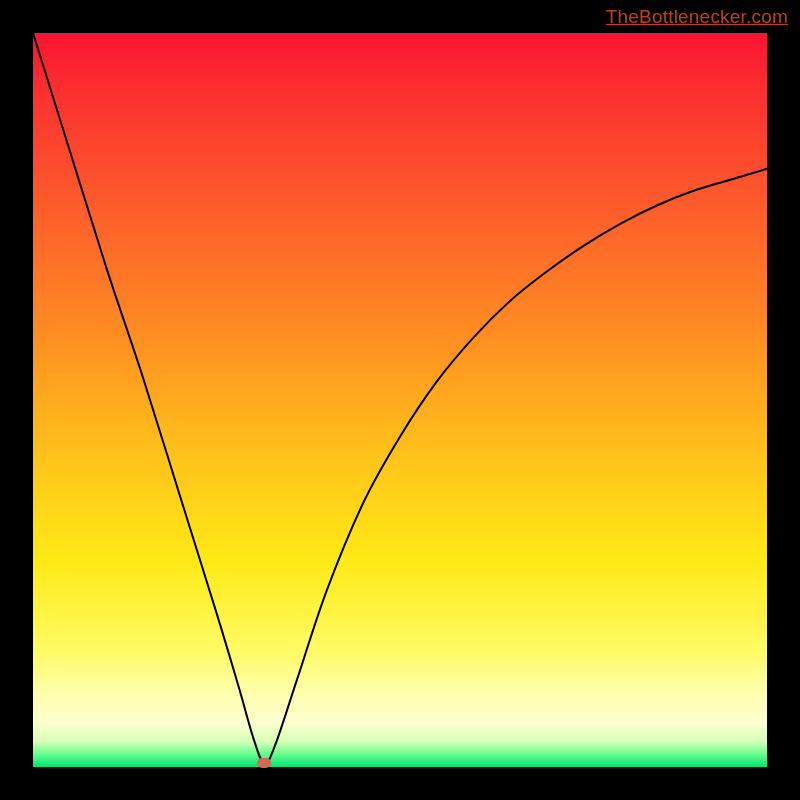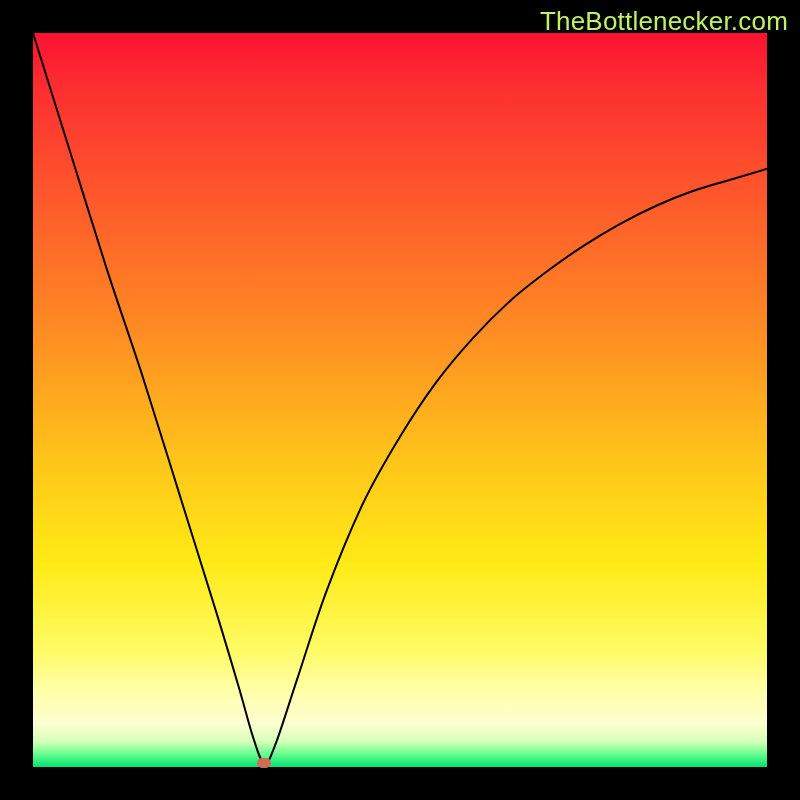--- a/index.html
+++ b/index.html
@@ -38,25 +38,26 @@
       #fdffd0 94%,
       #d7ffb9 96.5%,
       #76ff94 98%,
       #00e472 100%
     );
   }
   .watermark {
     position: absolute;
     top: 6px;
     right: 12px;
-    color: #bef264;
-    font-size: 26px;
+    color: #c2410c;
+    font-size: 19px;
     font-weight: 500;
     letter-spacing: 0.2px;
     user-select: none;
+    text-decoration: underline;
   }
   svg.curve {
     position: absolute;
     left: 0;
     top: 0;
     width: 734px;
     height: 734px;
     overflow: visible;
   }
   .minpoint {

